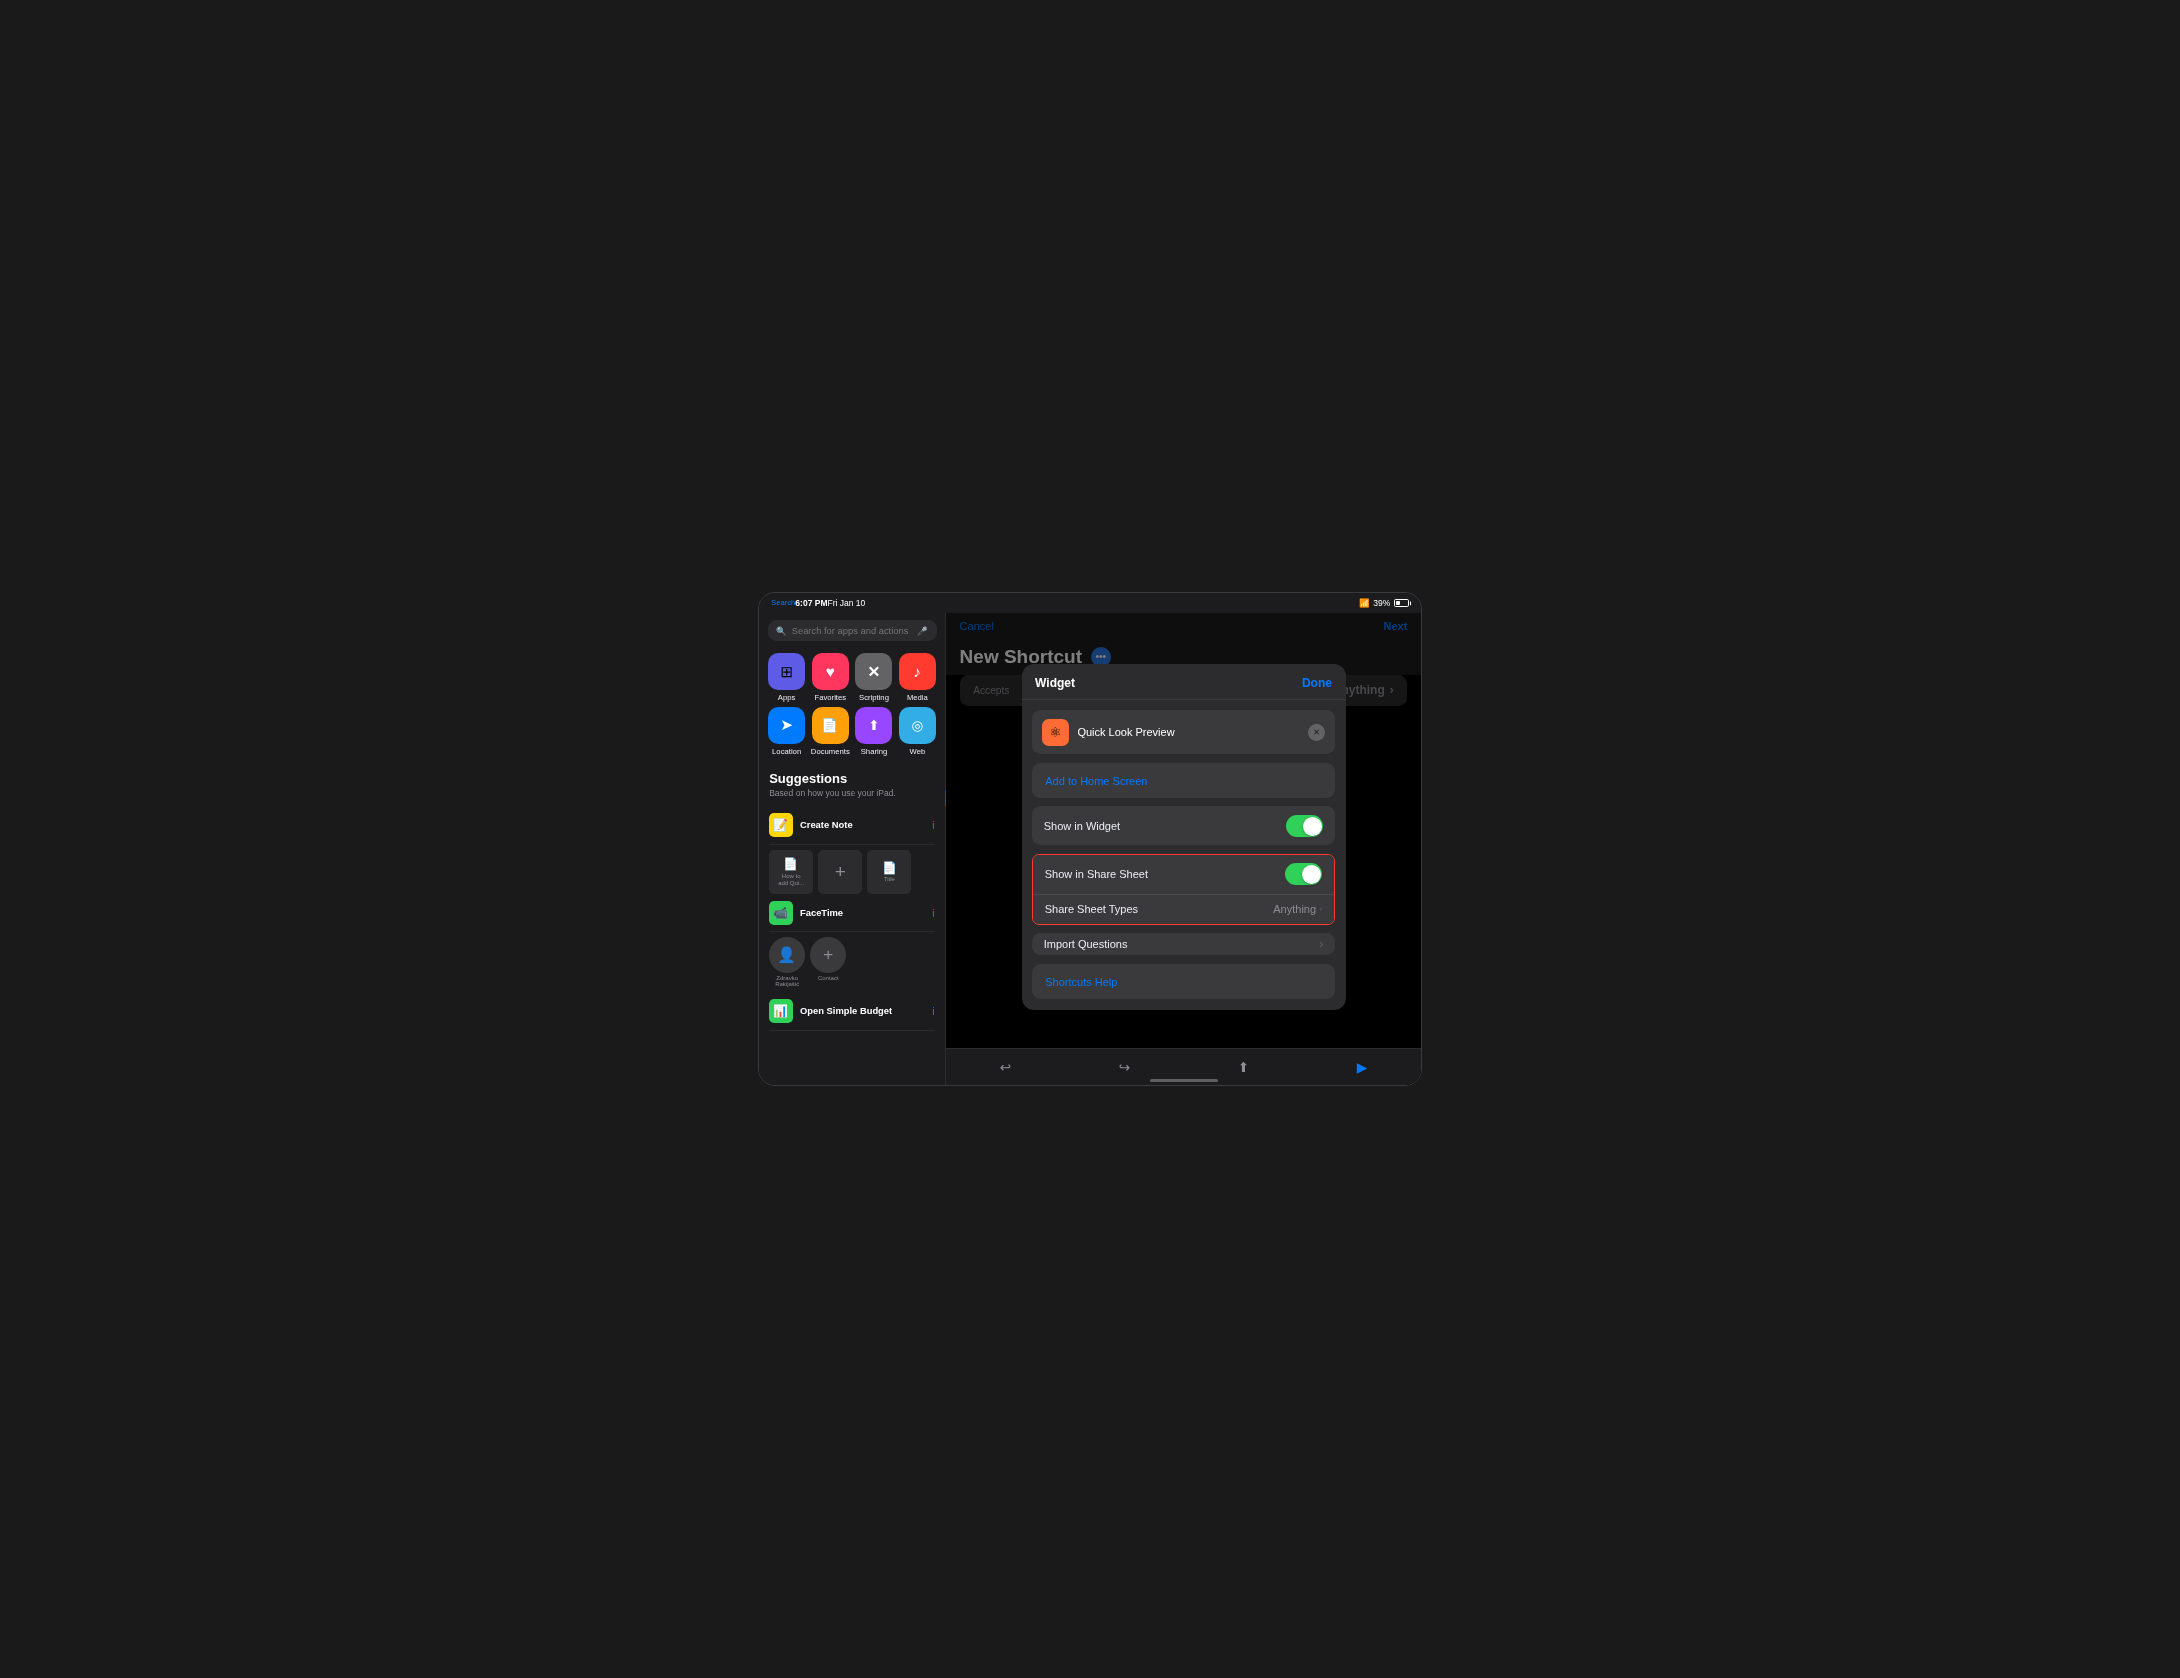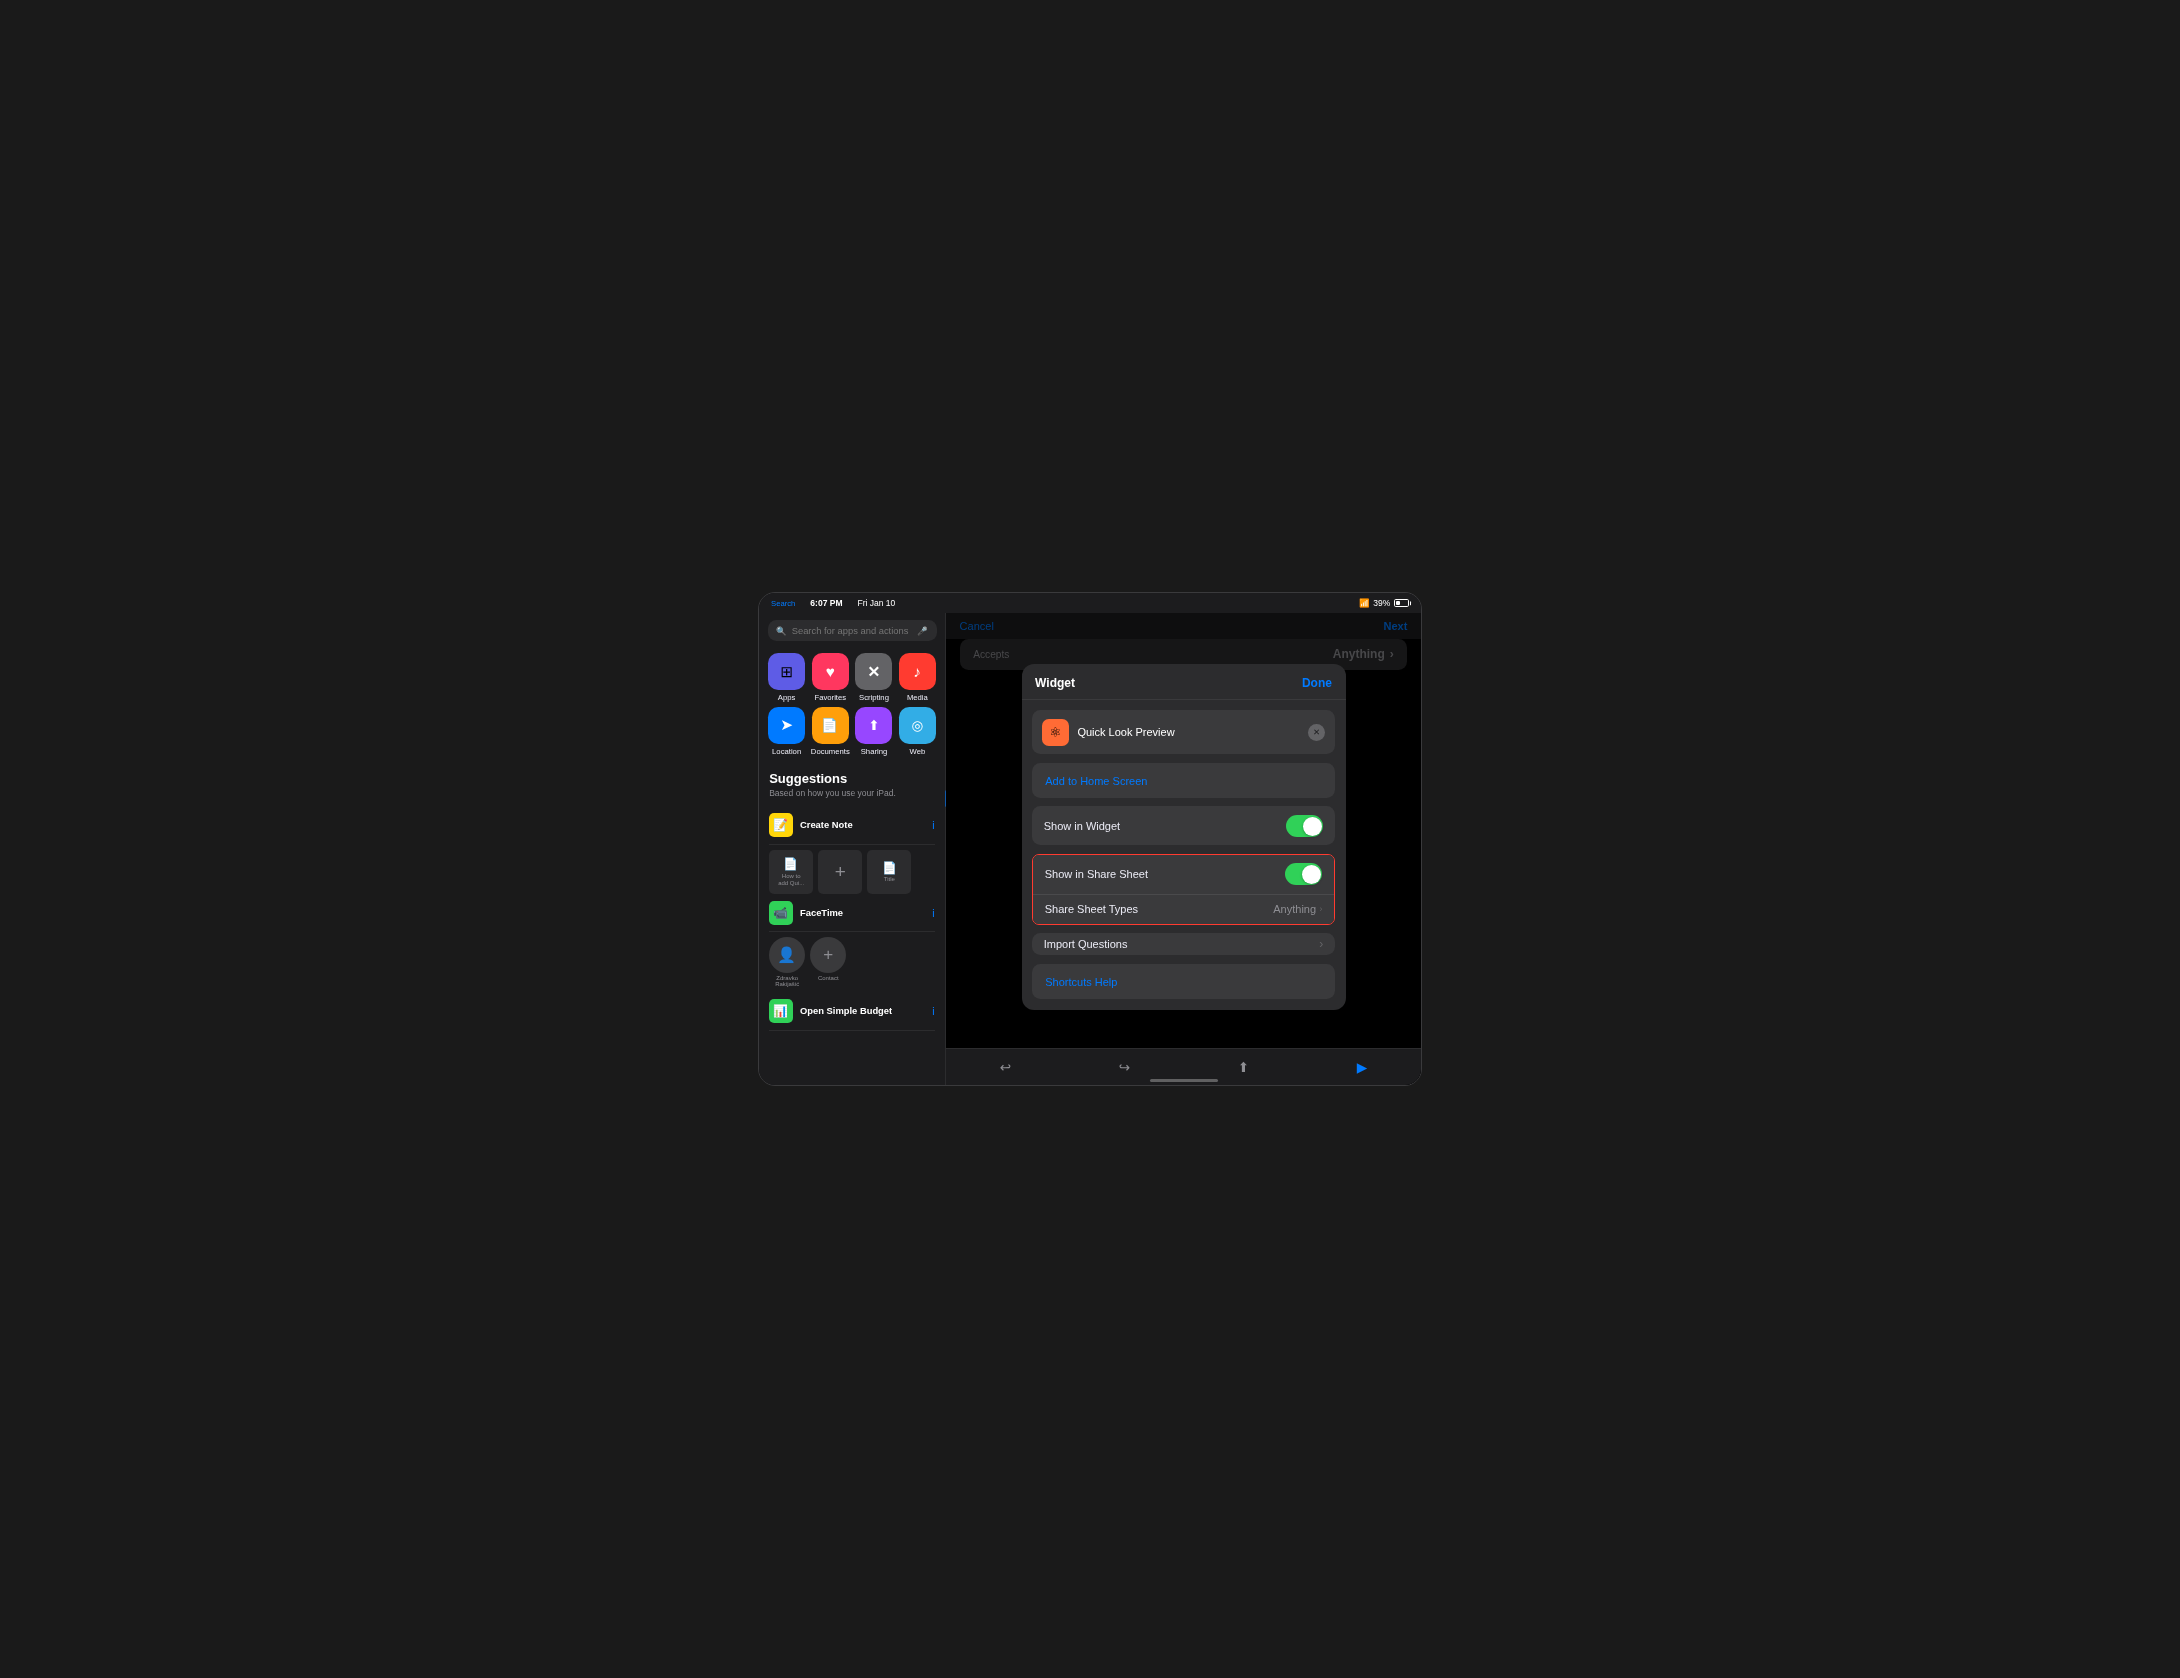--- a/index.html
+++ b/index.html
@@ -25,21 +25,21 @@
     .status-bar {
       display: flex;
       justify-content: space-between;
       align-items: center;
       padding: 5.1px 12px;
       background: #1c1c1e;
       font-size: 8.5px;
       color: #fff;
       height: 20.4px;
     }
-    .status-left { display: flex; align-items: center; gap: 15px; }
+    .status-left { display: flex; align-items: flex-start; gap: 0; }
     .status-right { display: flex; align-items: center; gap: 3.4px; }
     .status-back { font-size: 7.7px; color: #007aff; }
     .status-title { font-size: 8.5px; font-weight: 600; }
     .wifi-icon { font-size: 8.5px; }
     .battery-icon {
       width: 15.3px; height: 7.7px;
       border: 0.9px solid #fff;
       border-radius: 1.7px;
       position: relative;
       display: inline-flex;
@@ -554,20 +554,26 @@
 
     <div class="sidebar-edge"></div>
 
     <div class="main-area">
 
       <div class="nav-bar">
         <span class="nav-cancel">Cancel</span>
         <span class="nav-next">Next</span>
       </div>
 
+      <div class="shortcut-header">
+        <span class="shortcut-title">New Shortcut</span>
+        <div class="more-button">
+          <span>•••</span>
+        </div>
+      </div>
 
       <div class="accepts-row">
         <span class="accepts-label">Accepts</span>
         <span class="accepts-value">
           <span>Anything</span>
           <span style="margin-left:1.7px;">›</span>
         </span>
       </div>
 
       <div class="modal-overlay">

